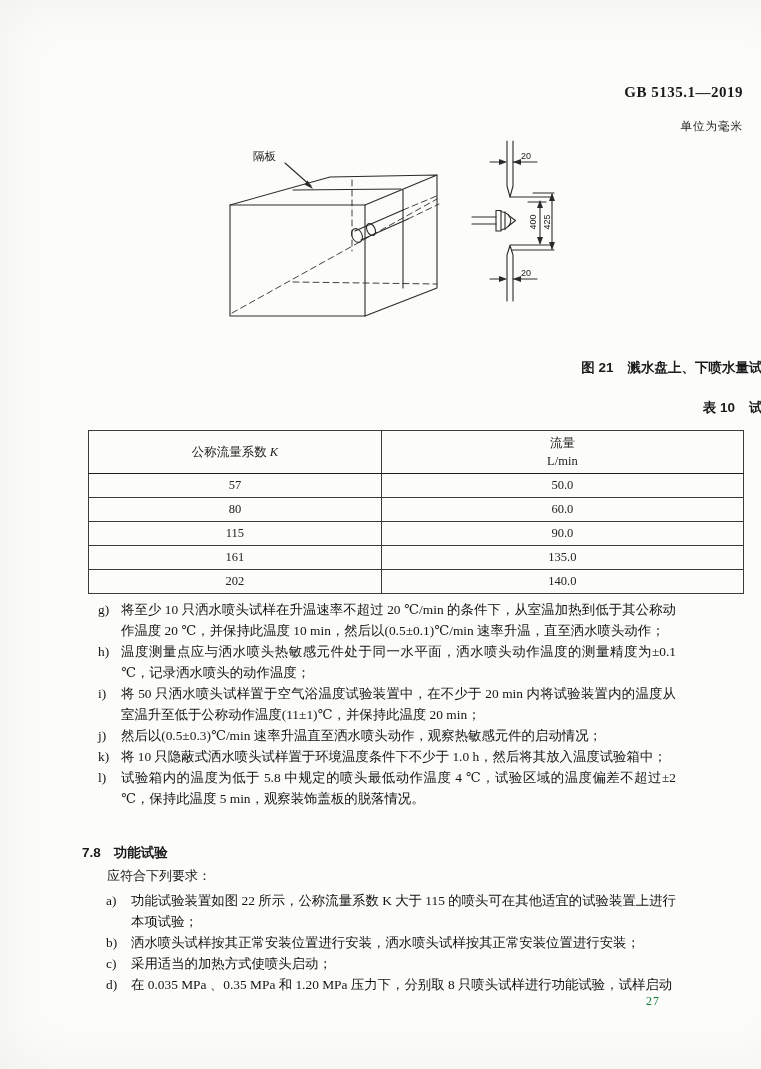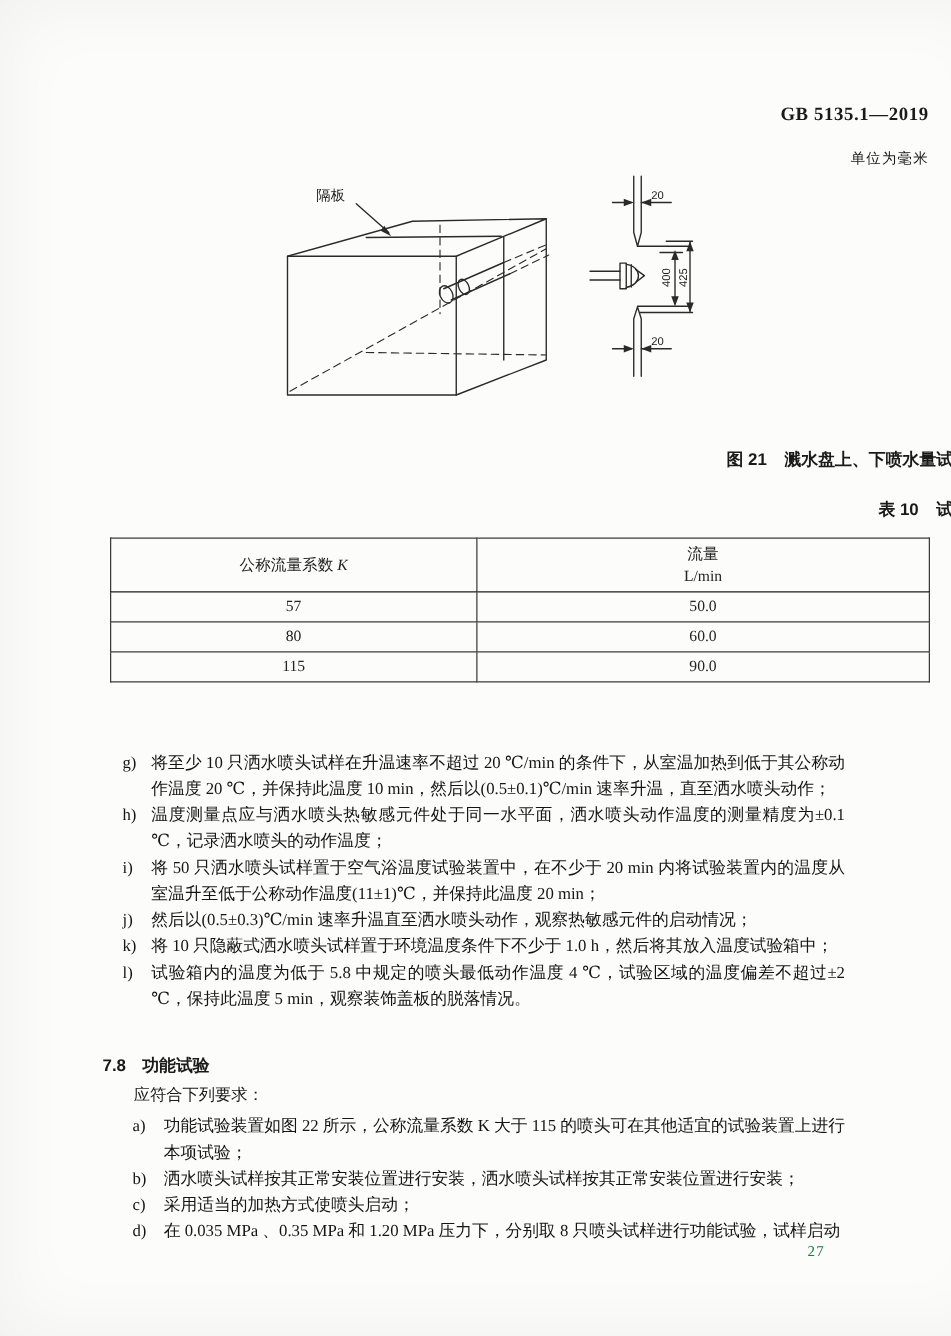--- a/index.html
+++ b/index.html
@@ -163,20 +163,28 @@
         <td>50.0</td>
       </tr>
       <tr>
         <td>80</td>
         <td>60.0</td>
       </tr>
       <tr>
         <td>115</td>
         <td>90.0</td>
       </tr>
+      <tr>
+        <td>161</td>
+        <td>135.0</td>
+      </tr>
+      <tr>
+        <td>202</td>
+        <td>140.0</td>
+      </tr>
     </tbody>
   </table>
 
   <div class="abs glist">
     <div class="li">
       <span class="li-label">g)</span>
       <div class="li-text">将至少 10 只洒水喷头试样在升温速率不超过 20 ℃/min 的条件下，从室温加热到低于其公称动作温度 20 ℃，并保持此温度 10 min，然后以(0.5±0.1)℃/min 速率升温，直至洒水喷头动作；</div>
     </div>
     <div class="li">
       <span class="li-label">h)</span>

